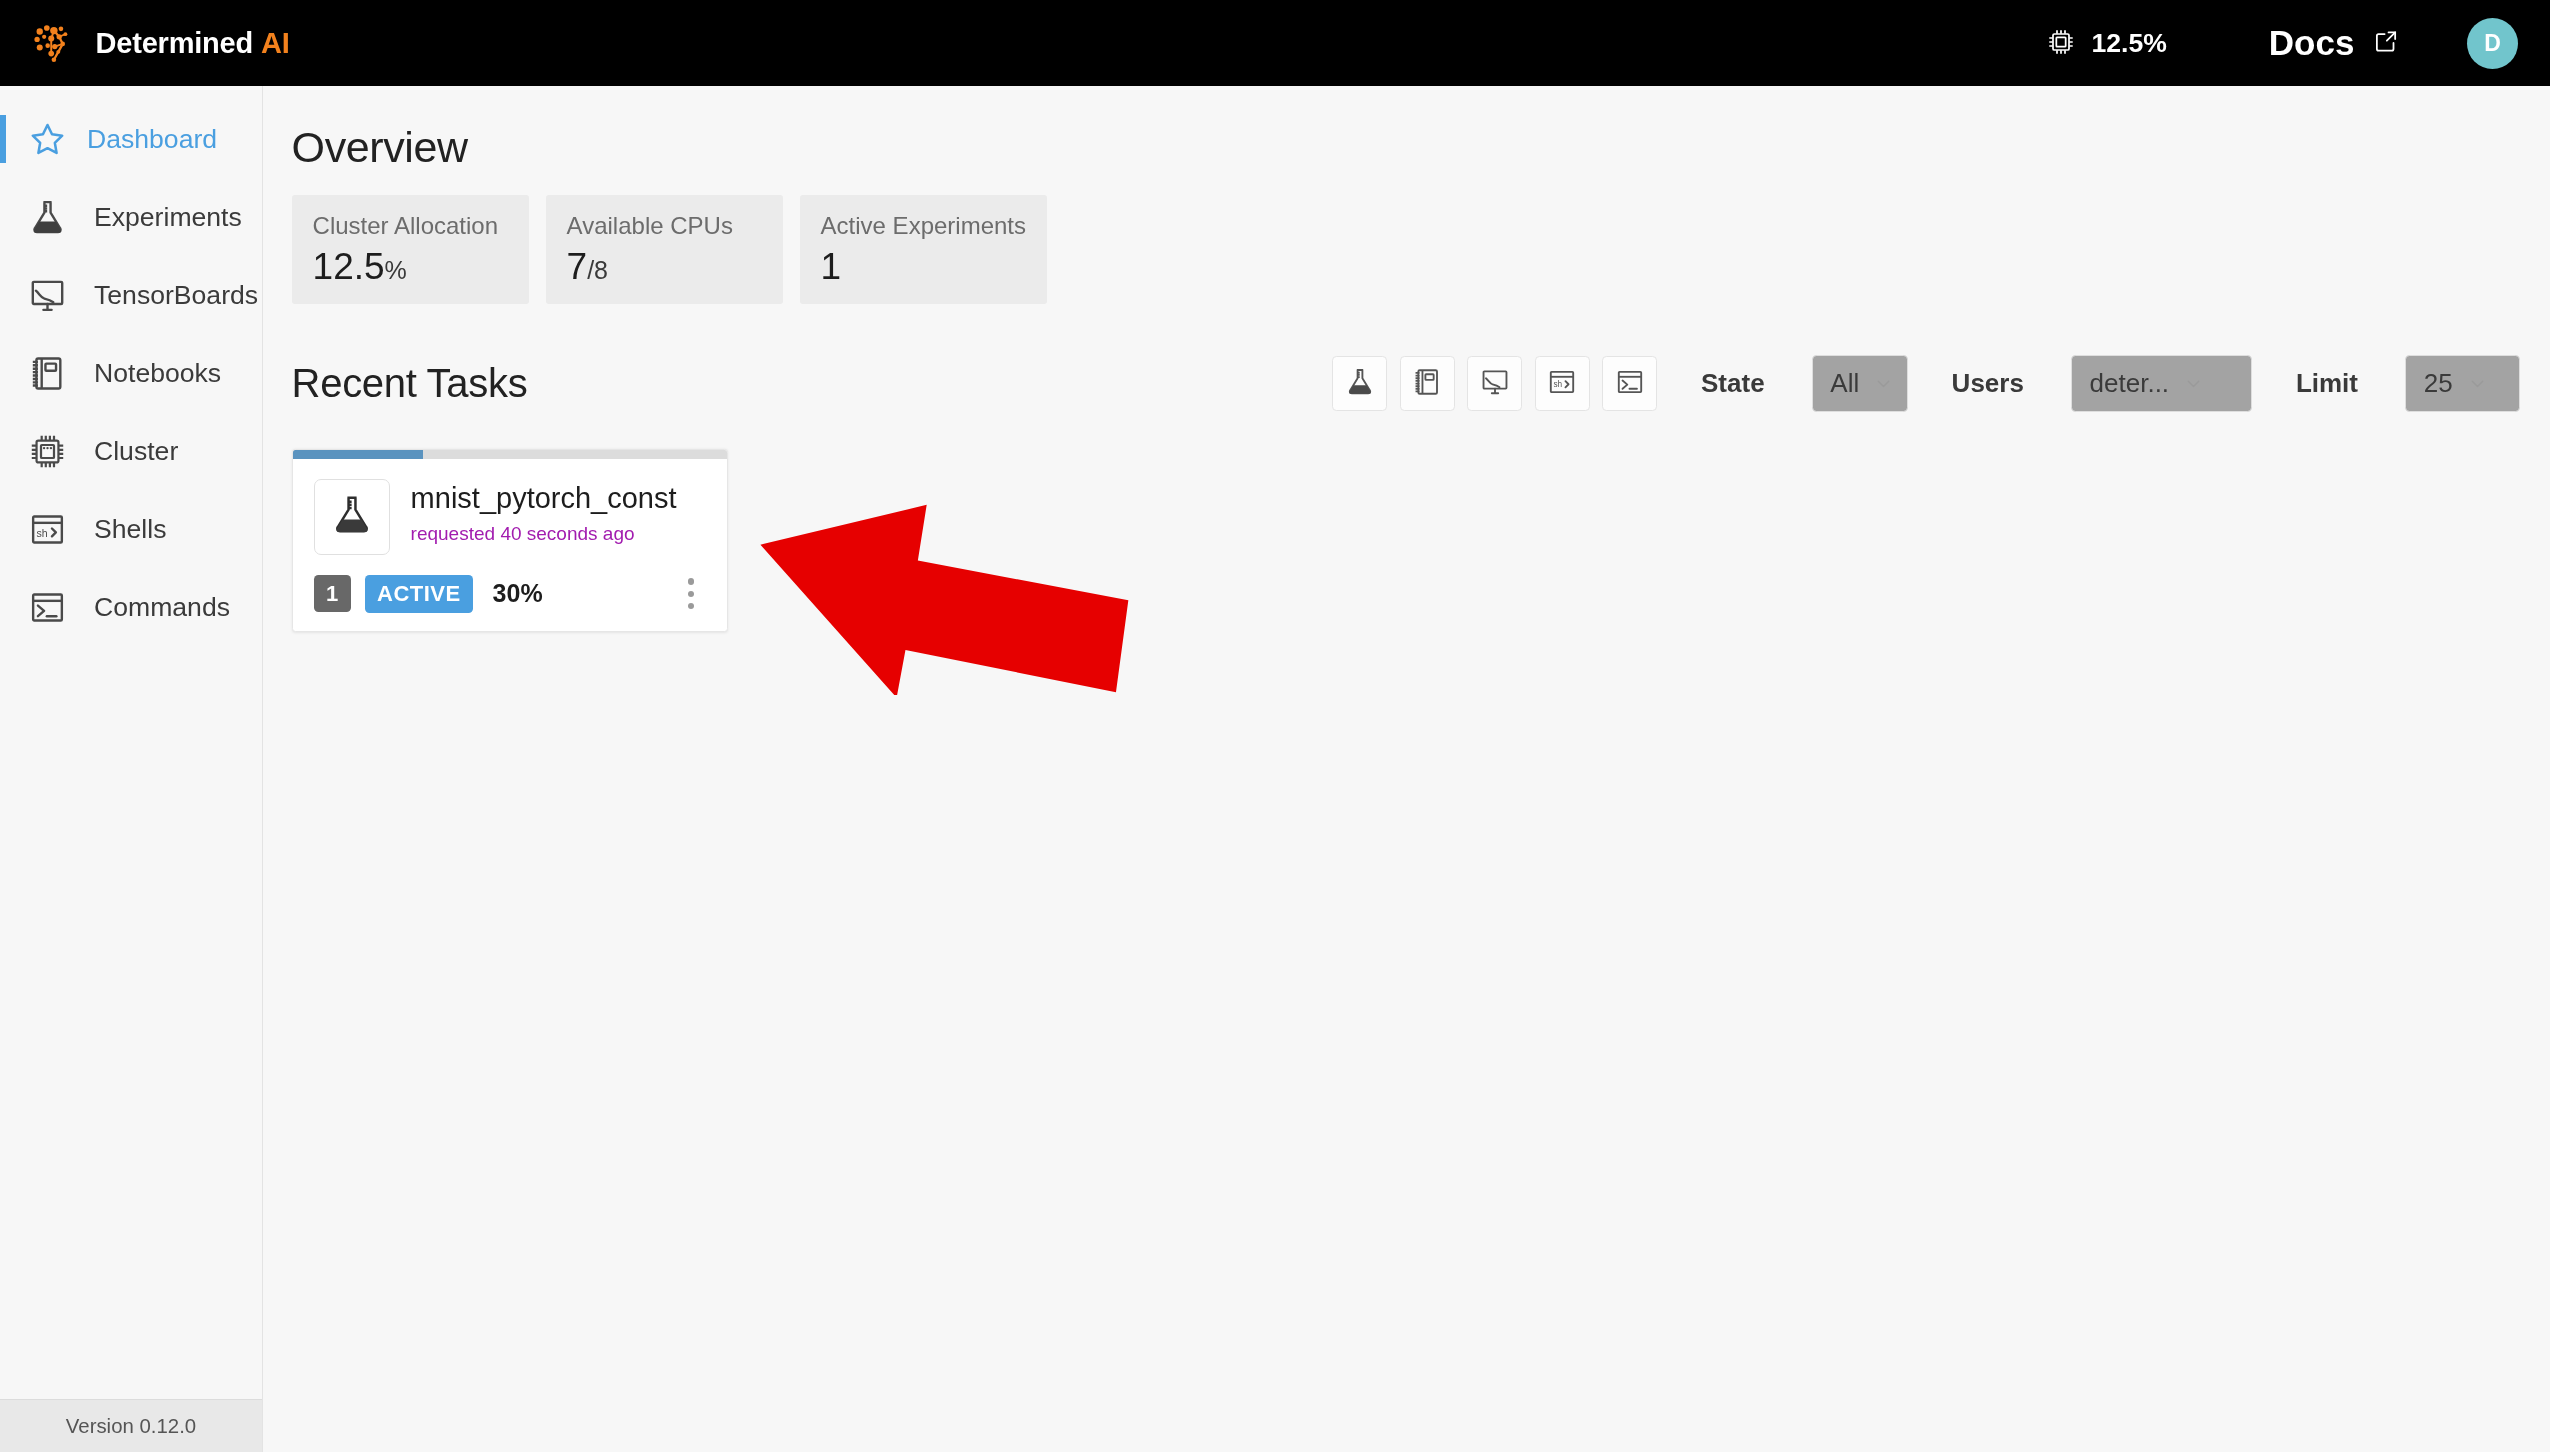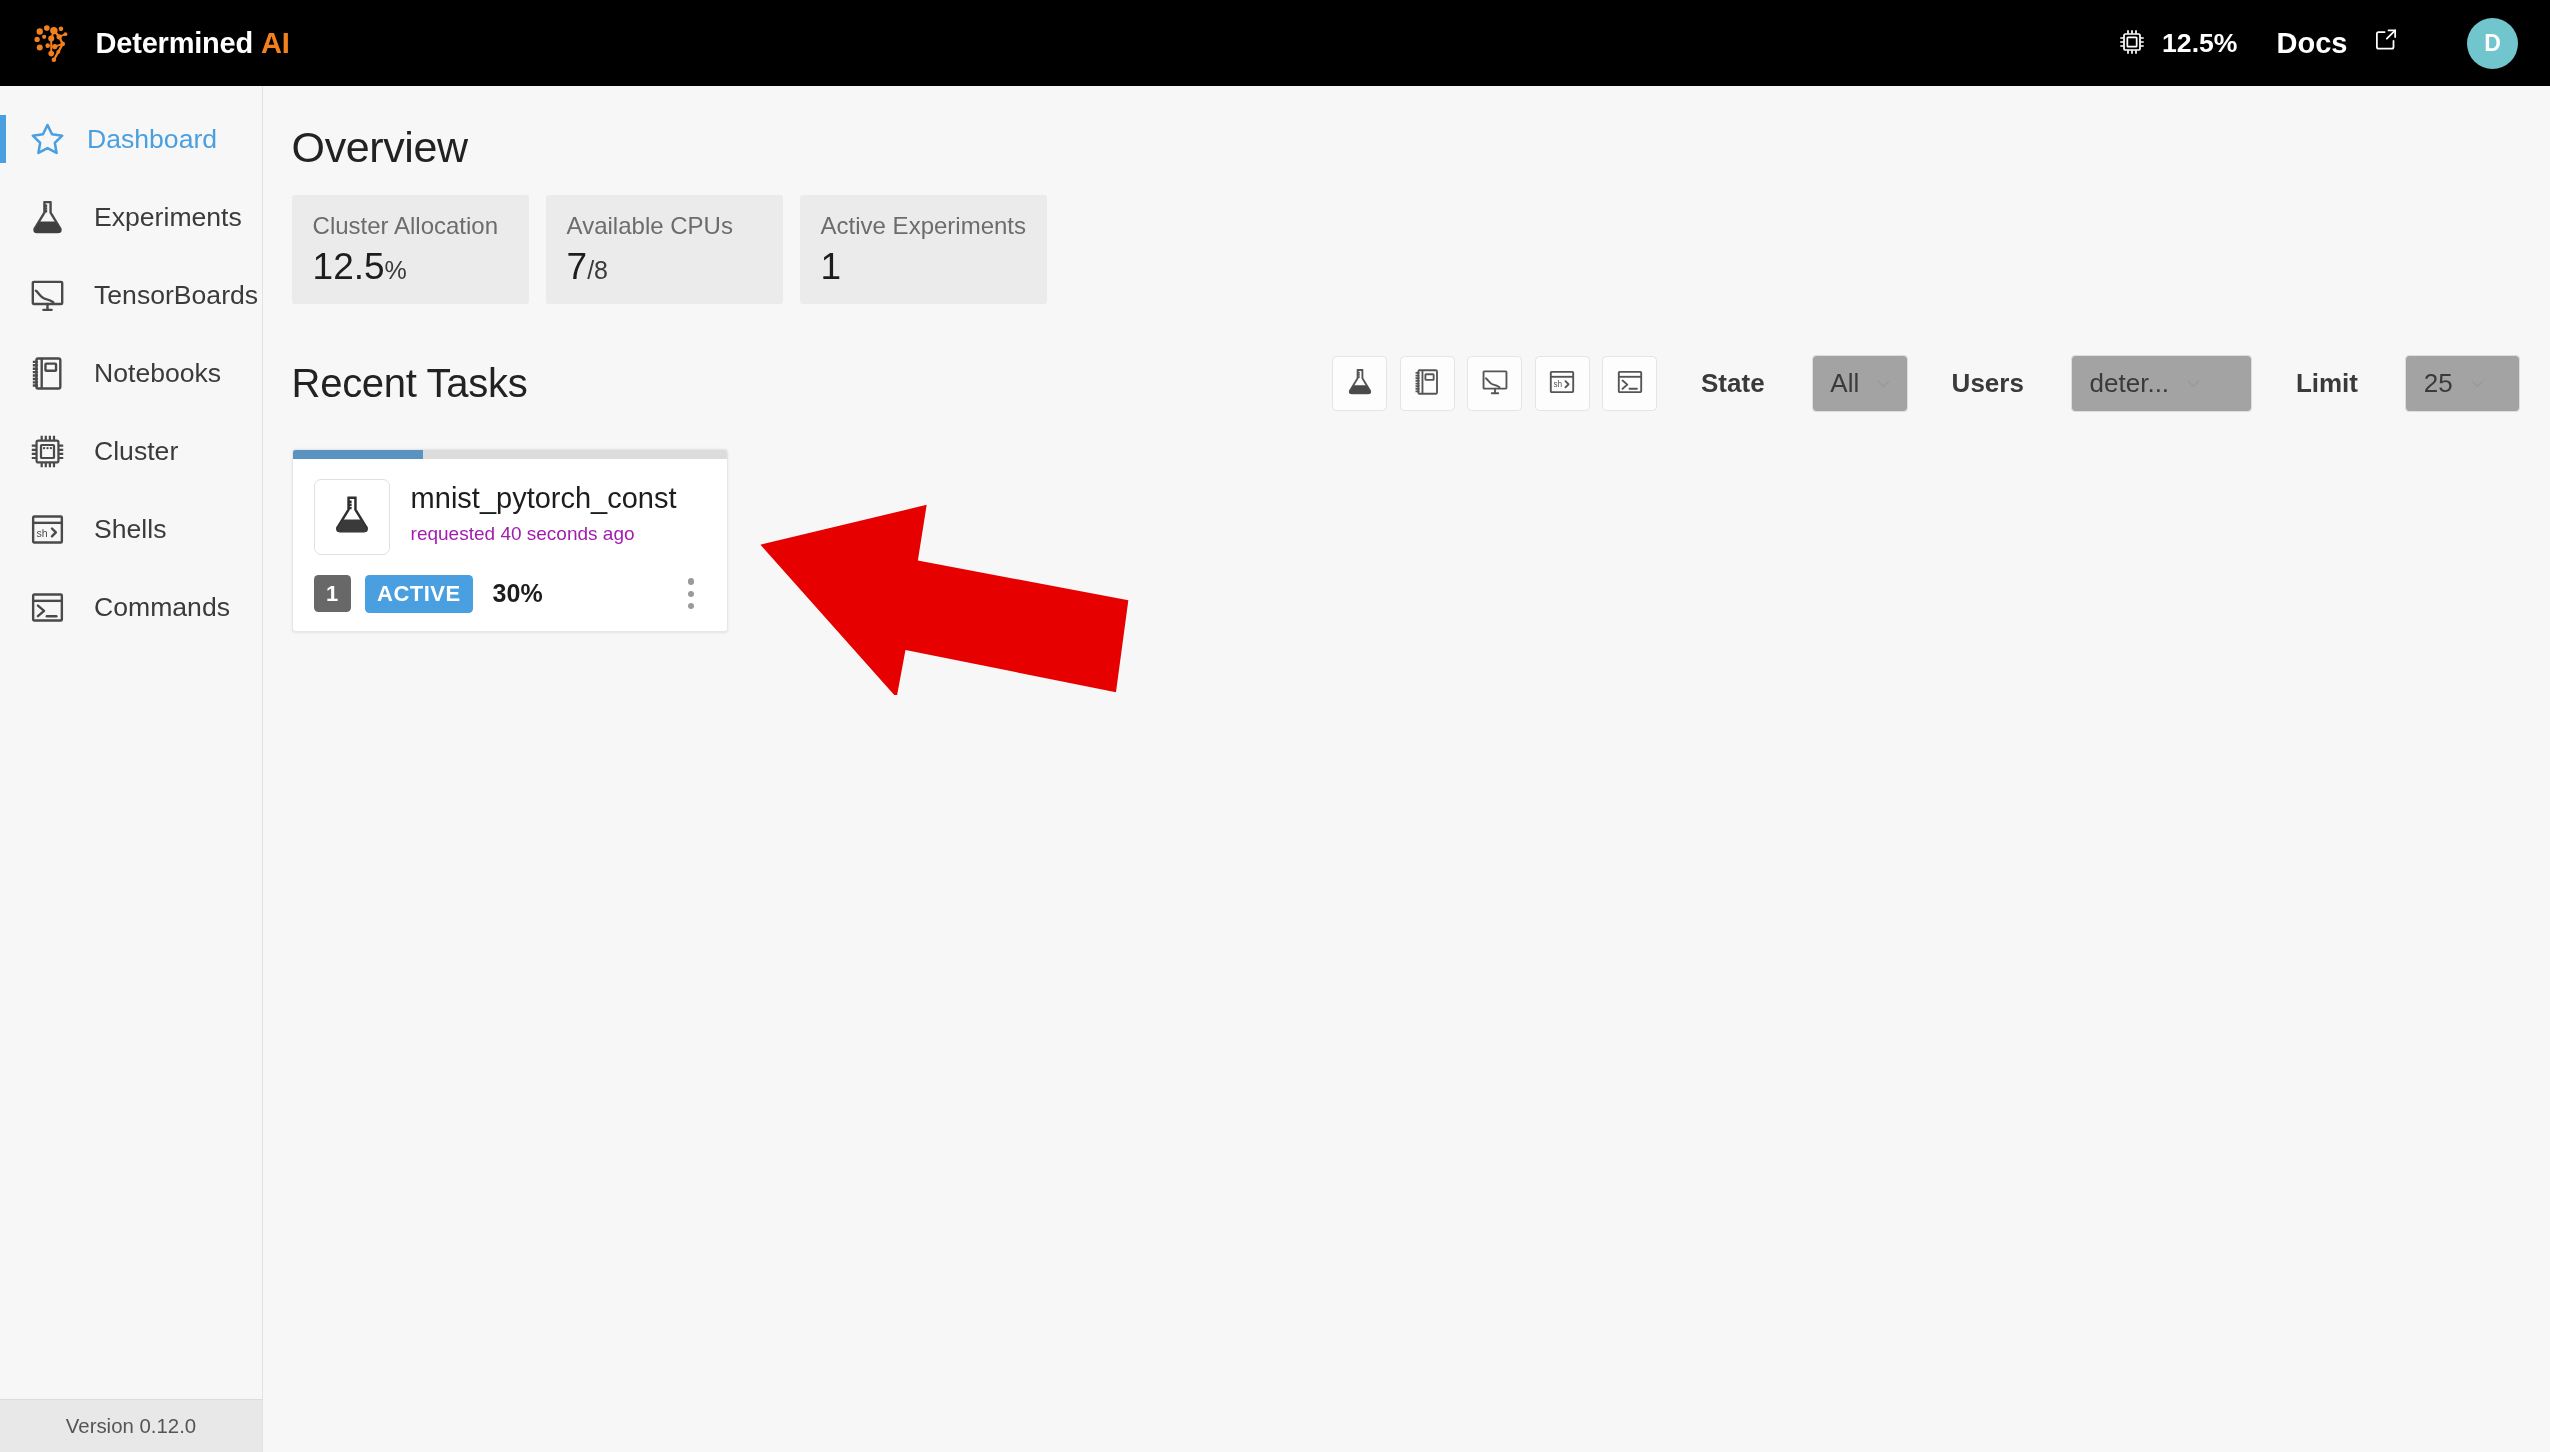--- a/index.html
+++ b/index.html
@@ -26,23 +26,23 @@
   }
   .brand-text .ai { color: #f2811d; }
 
   .topnav-right {
     margin-left: auto; display: flex; align-items: center;
     margin-right: 32px; gap: 0;
   }
   .cpu-stat { display: flex; align-items: center; gap: 14px; }
   .cpu-stat .val { color: #ffffff; font-size: 26.6px; font-weight: 700; }
   .docs-link {
-    display: flex; align-items: center; gap: 26px;
-    color: #ffffff; font-size: 29px; font-weight: 700;
-    margin-left: 39px; text-decoration: none;
+    display: flex; align-items: center; gap: 19px;
+    color: #ffffff; font-size: 35px; font-weight: 700;
+    margin-left: 102px; text-decoration: none;
   }
   .avatar {
     width: 51px; height: 51px; border-radius: 50%;
     background: #71c5cc; color: #ffffff;
     display: flex; align-items: center; justify-content: center;
     font-size: 23px; font-weight: 600;
     margin-left: 67px;
   }
 
   

